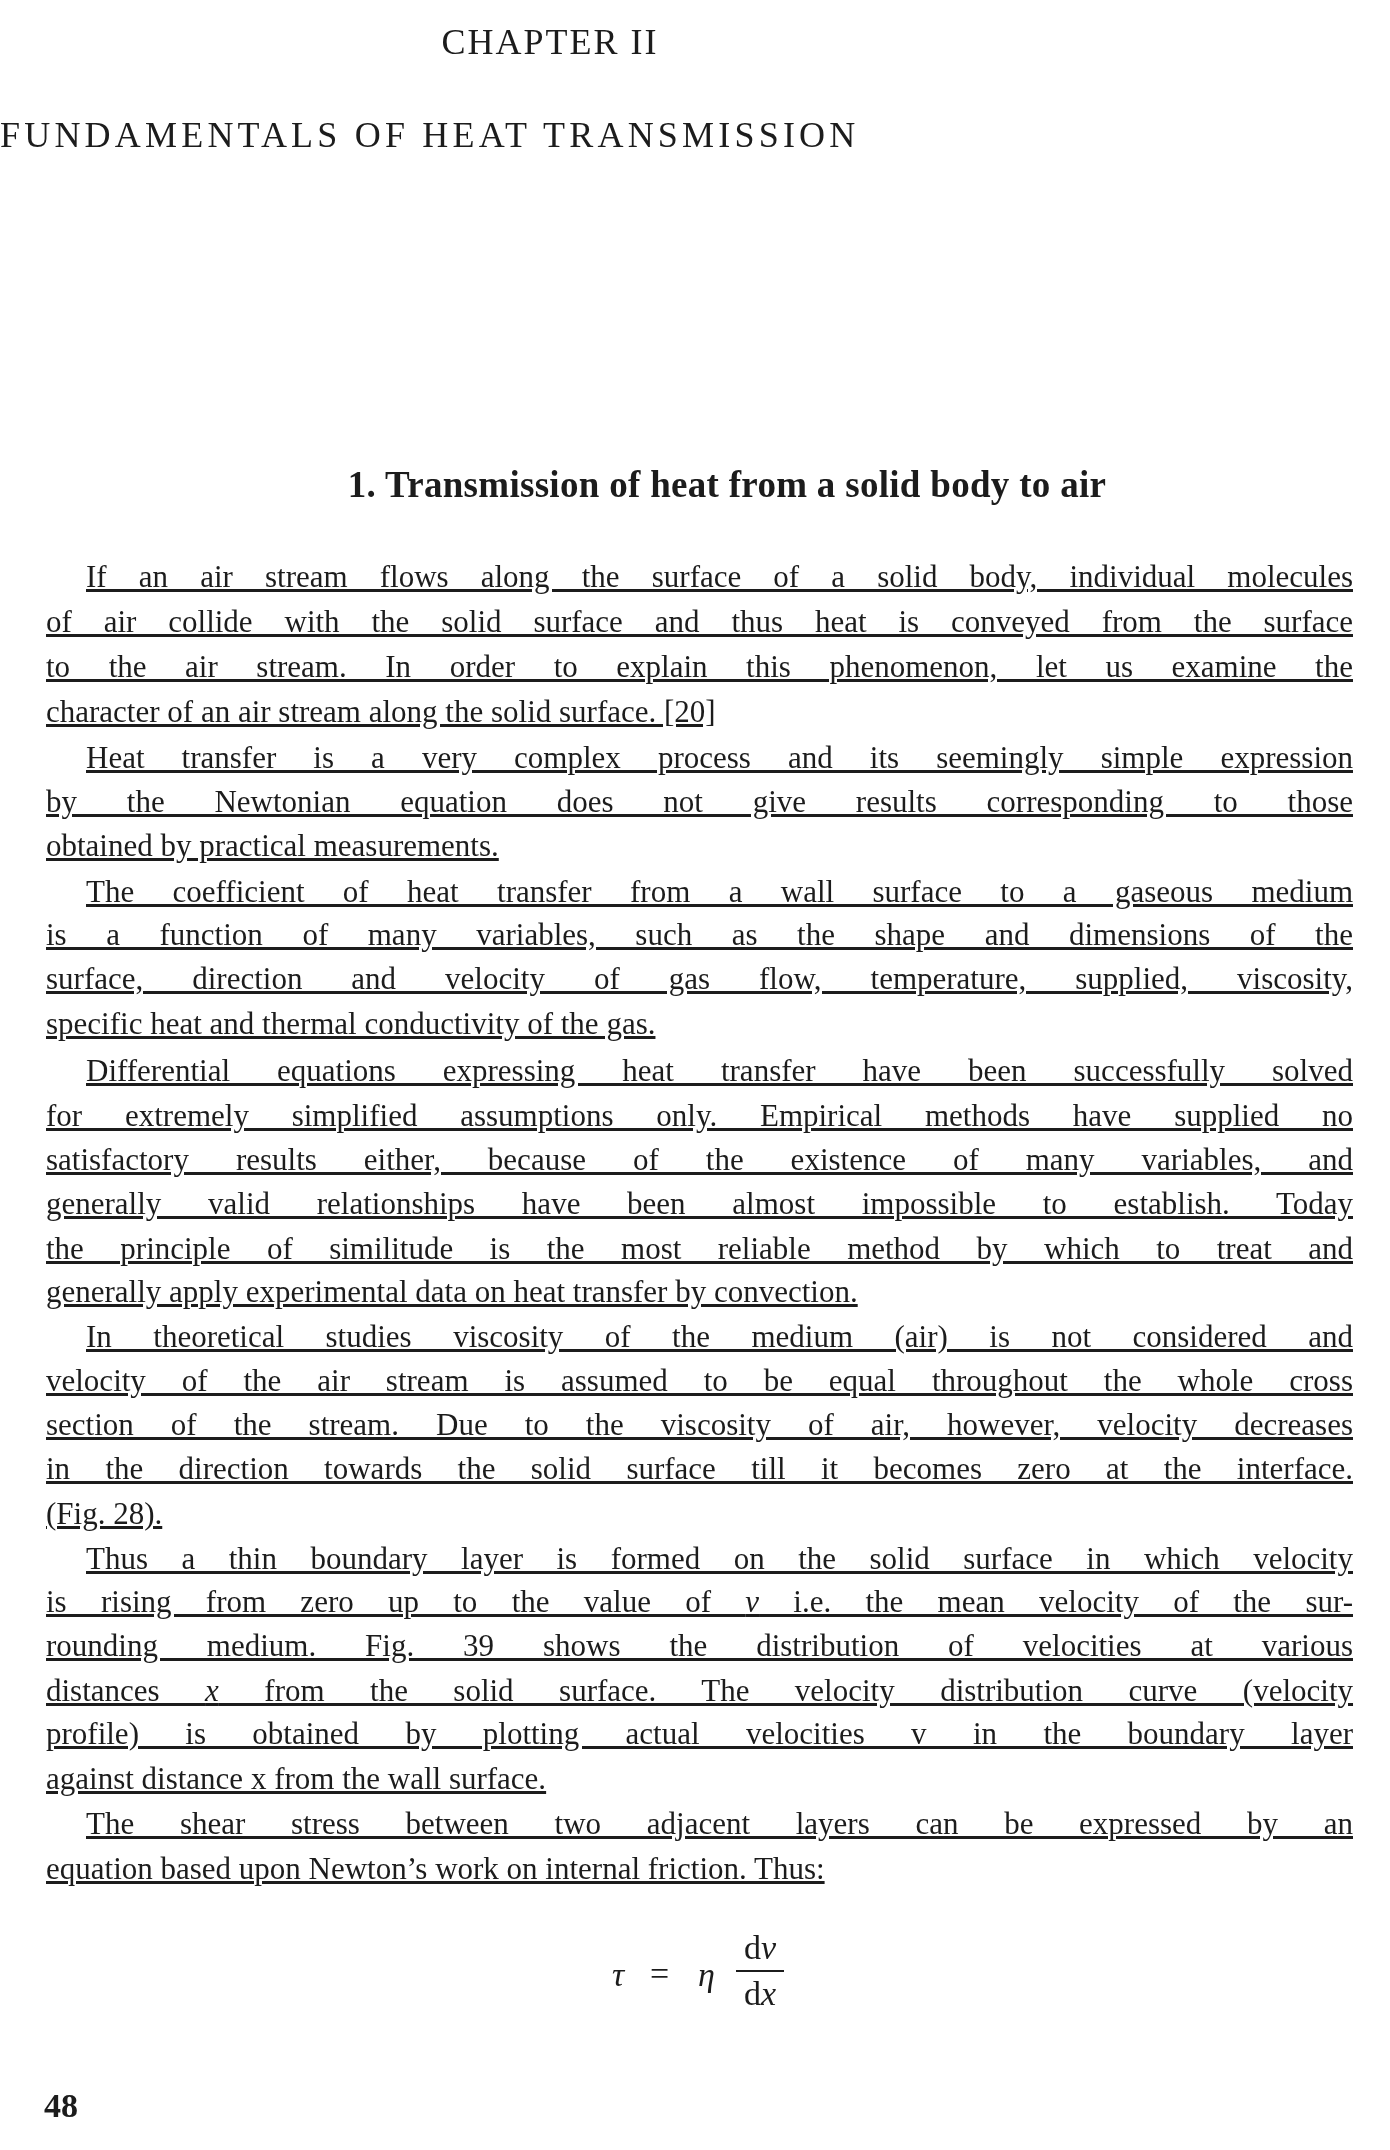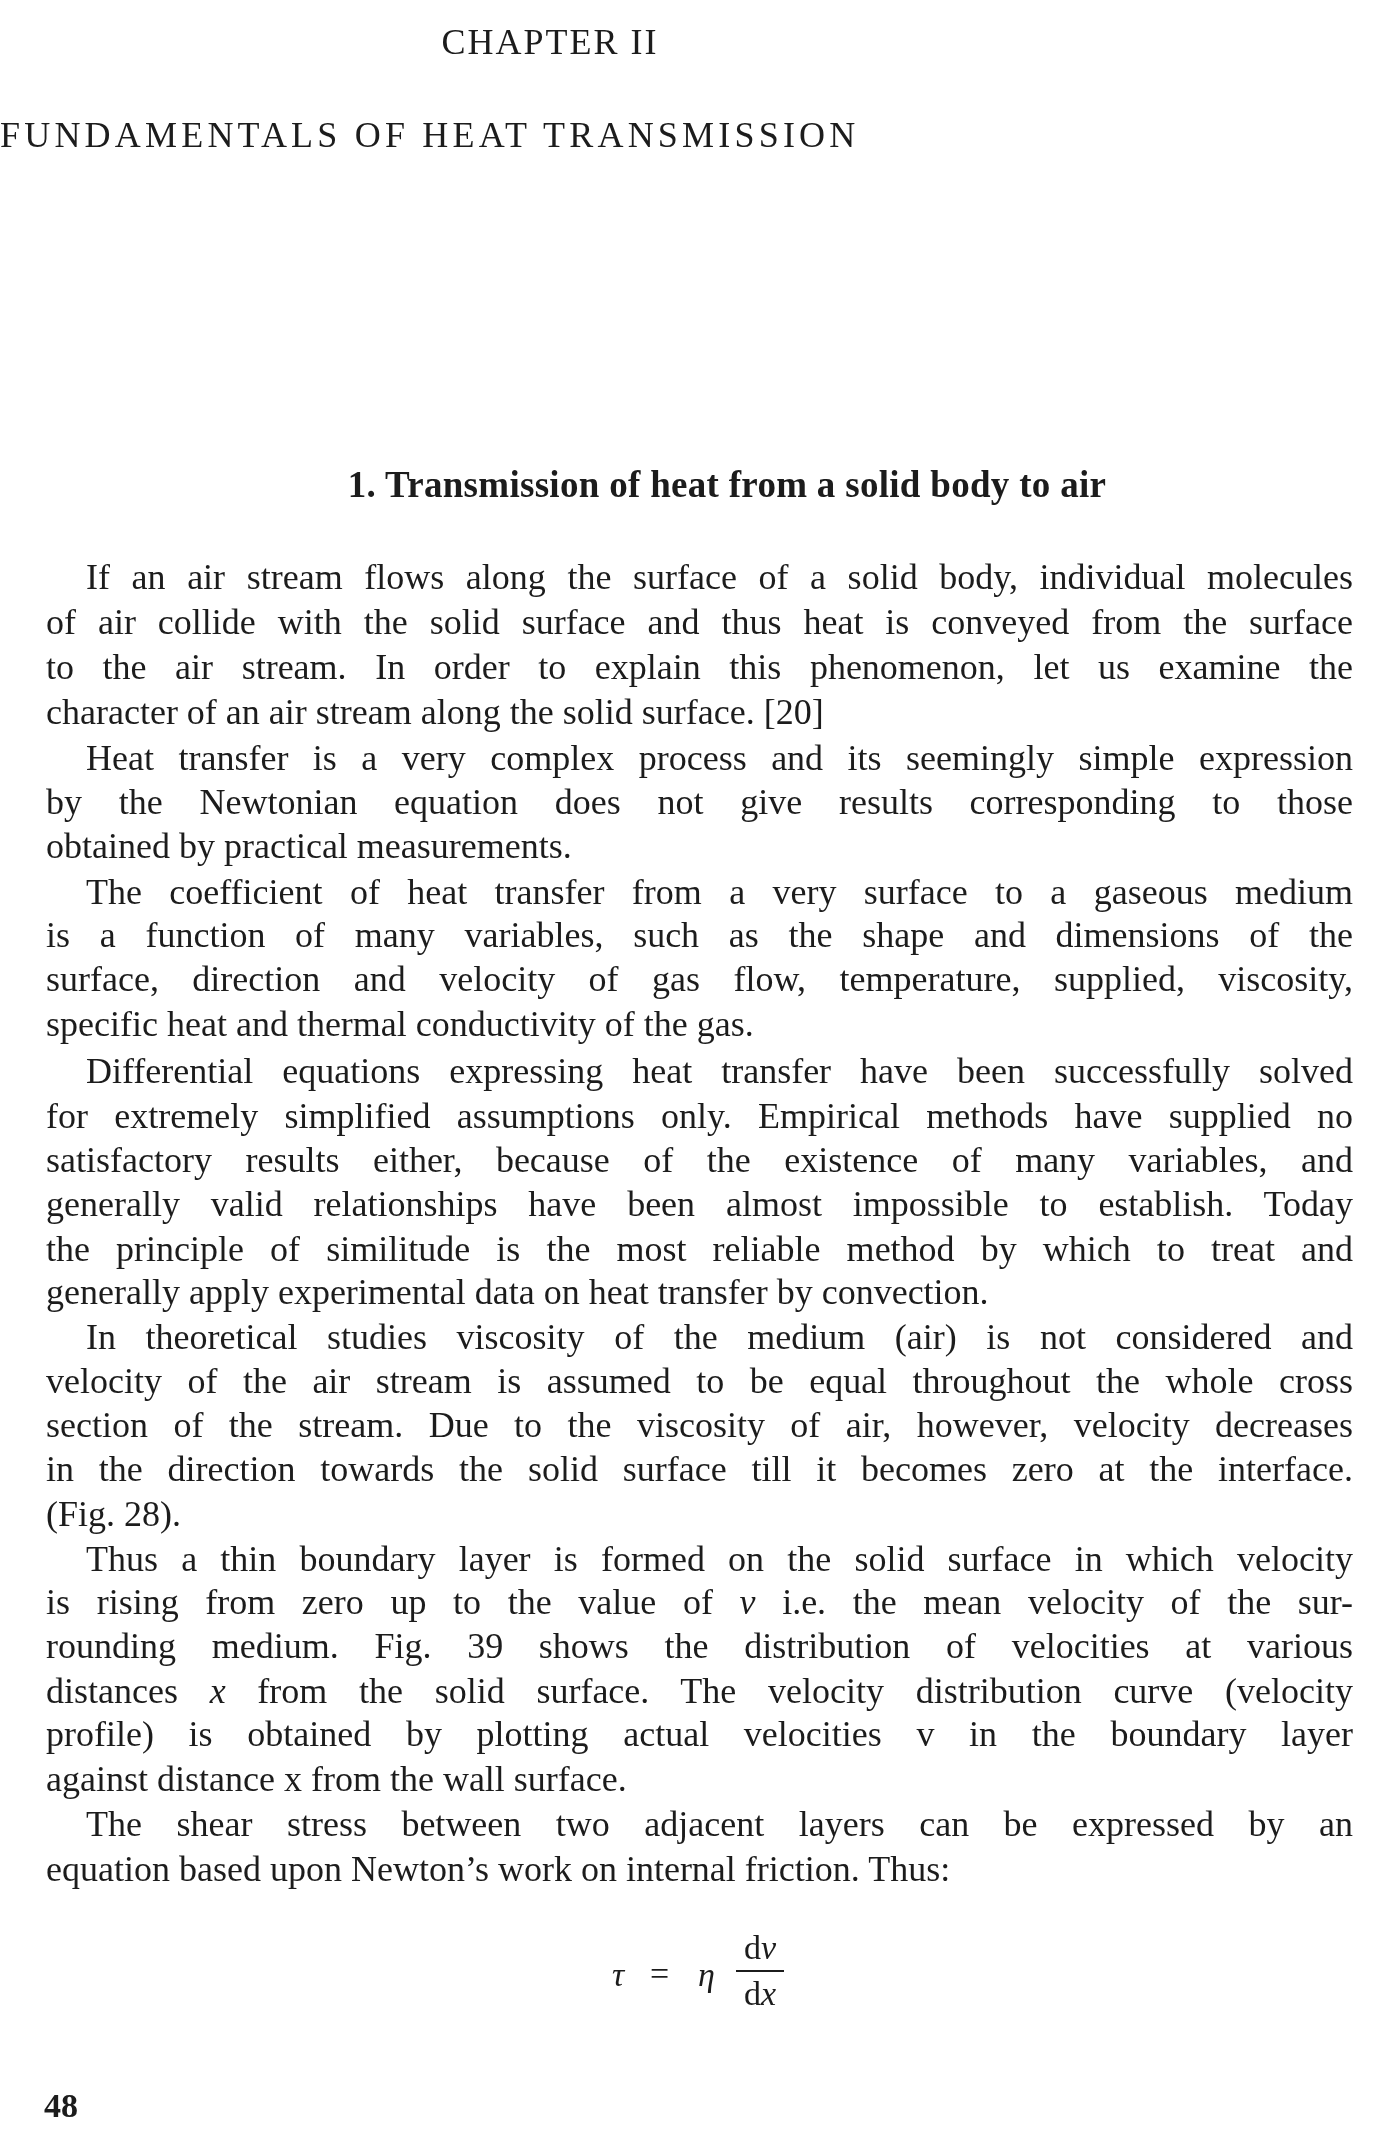--- a/index.html
+++ b/index.html
@@ -14,22 +14,22 @@
   }
   .chapter-title {
     top: 113px; left: 0; width: 1390px; 
     font-size: 36px; line-height: 44px; letter-spacing: 4.2px; font-weight: normal;
   }
   .section-heading {
     top: 463px; left: 0; width: 1390px; text-align: center;
     font-size: 37px; line-height: 44px; font-weight: bold; letter-spacing: 0.3px; padding-left: 32px;
   }
   .line {
-    left: 46px; width: 1307px; font-size: 36px; line-height: 36px; height: 36px;
-    white-space: nowrap; text-align: justify; text-align-last: justify;
+    left: 46px; width: 1307px; font-size: 31px; line-height: 36px; height: 36px;
+    white-space: nowrap; text-align: justify; text-align-last: justify; text-decoration: underline;
   }
   .line.indent { left: 86px; width: 1267px; }
   .line.last { text-align-last: left; }
   .line i { font-style: italic; }
   .equation { left: 612px; top: 1928px; width: 200px; height: 92px; font-size: 34px; }
   .eq-lhs { position: absolute; left: 0; top: 28px; font-style: italic; }
   .eq-eq { position: absolute; left: 38px; top: 27px; }
   .eq-eta { position: absolute; left: 86px; top: 28px; font-style: italic; }
   .eq-frac { position: absolute; left: 124px; top: 0; width: 48px; text-align: center; font-family: Liberation Serif, serif; }
   .eq-num { display: block; line-height: 40px; }
@@ -54,21 +54,21 @@
     <div class="abs line last" style="top:694px">character of an air stream along the solid surface. [20]</div>
   </div>
 
   <div>
     <div class="abs line indent" style="top:740px">Heat transfer is a very complex process and its seemingly simple expression</div>
     <div class="abs line" style="top:784px">by the Newtonian equation does not give results corresponding to those</div>
     <div class="abs line last" style="top:828px">obtained by practical measurements.</div>
   </div>
 
   <div>
-    <div class="abs line indent" style="top:874px">The coefficient of heat transfer from a very surface to a gaseous medium</div>
+    <div class="abs line indent" style="top:874px">The coefficient of heat transfer from a wall surface to a gaseous medium</div>
     <div class="abs line" style="top:917px">is a function of many variables, such as the shape and dimensions of the</div>
     <div class="abs line" style="top:961px">surface, direction and velocity of gas flow, temperature, supplied, viscosity,</div>
     <div class="abs line last" style="top:1006px">specific heat and thermal conductivity of the gas.</div>
   </div>
 
   <div>
     <div class="abs line indent" style="top:1053px">Differential equations expressing heat transfer have been successfully solved</div>
     <div class="abs line" style="top:1098px">for extremely simplified assumptions only. Empirical methods have supplied no</div>
     <div class="abs line" style="top:1142px">satisfactory results either, because of the existence of many variables, and</div>
     <div class="abs line" style="top:1186px">generally valid relationships have been almost impossible to establish. Today</div>

